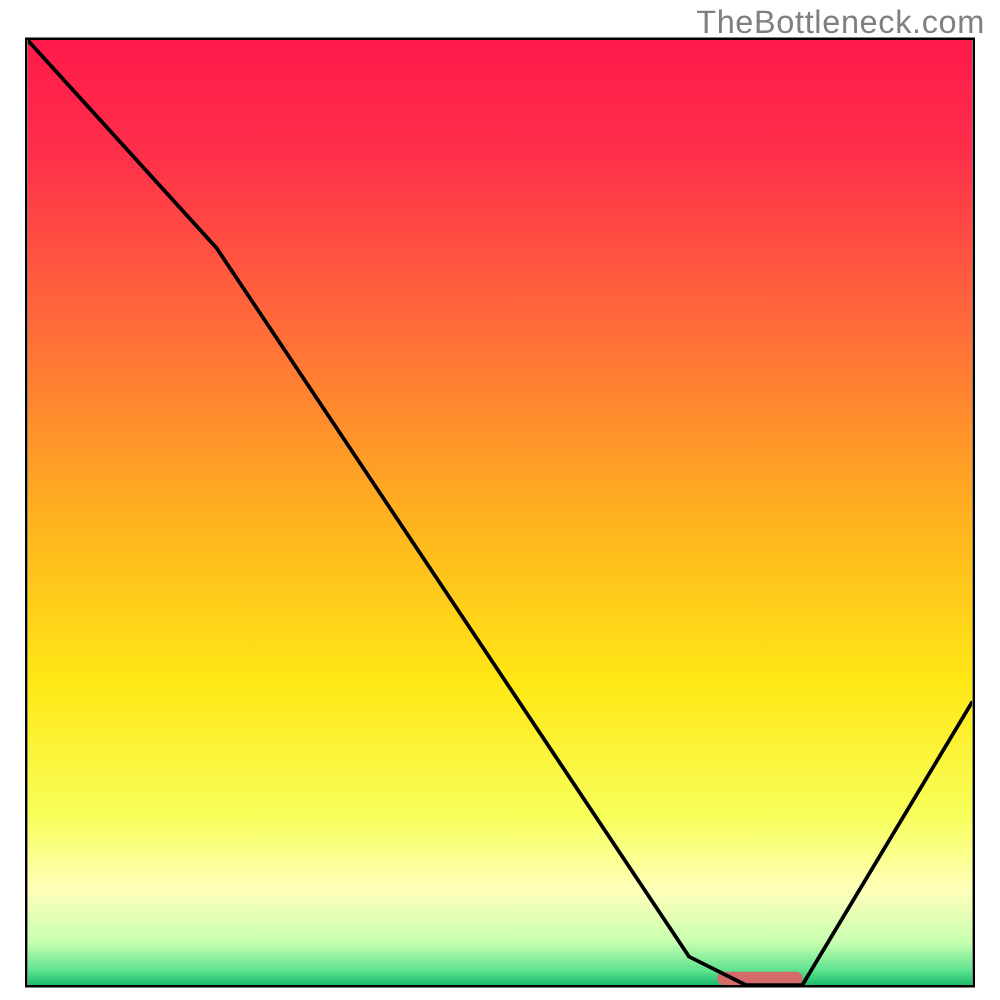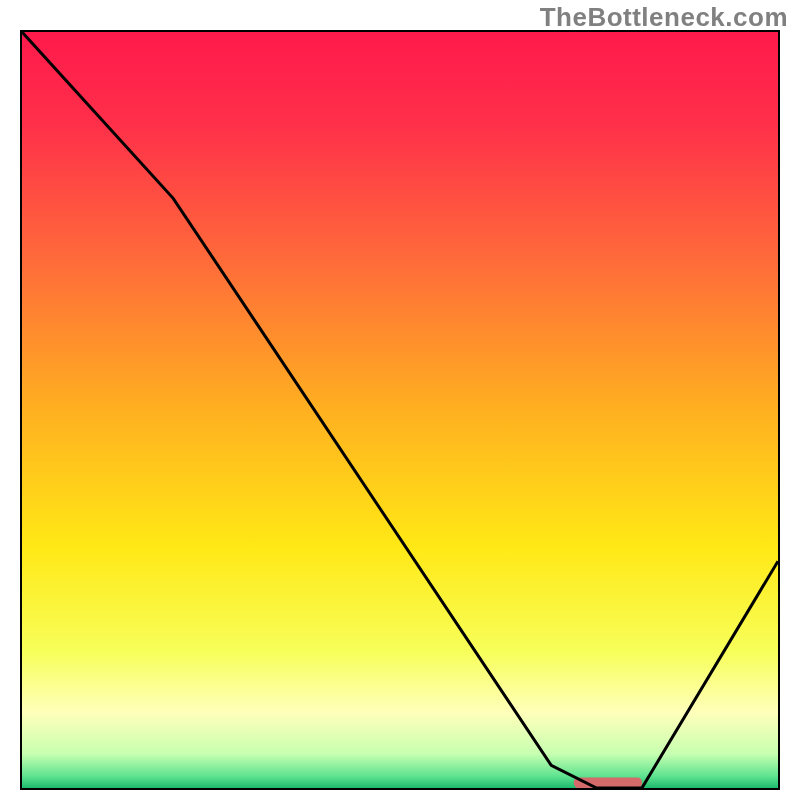--- a/index.html
+++ b/index.html
@@ -13,21 +13,21 @@
   .stage {
     position: relative;
     width: 800px;
     height: 800px;
   }
   .watermark {
     position: absolute;
     top: 2px;
     right: 12px;
     font-size: 26px;
-    font-weight: bold;
+    font-weight: normal;
     color: #808080;
     letter-spacing: 0.5px;
   }
   .plot-frame {
     position: absolute;
     left: 20px;
     top: 30px;
     width: 760px;
     height: 760px;
     box-sizing: border-box;

